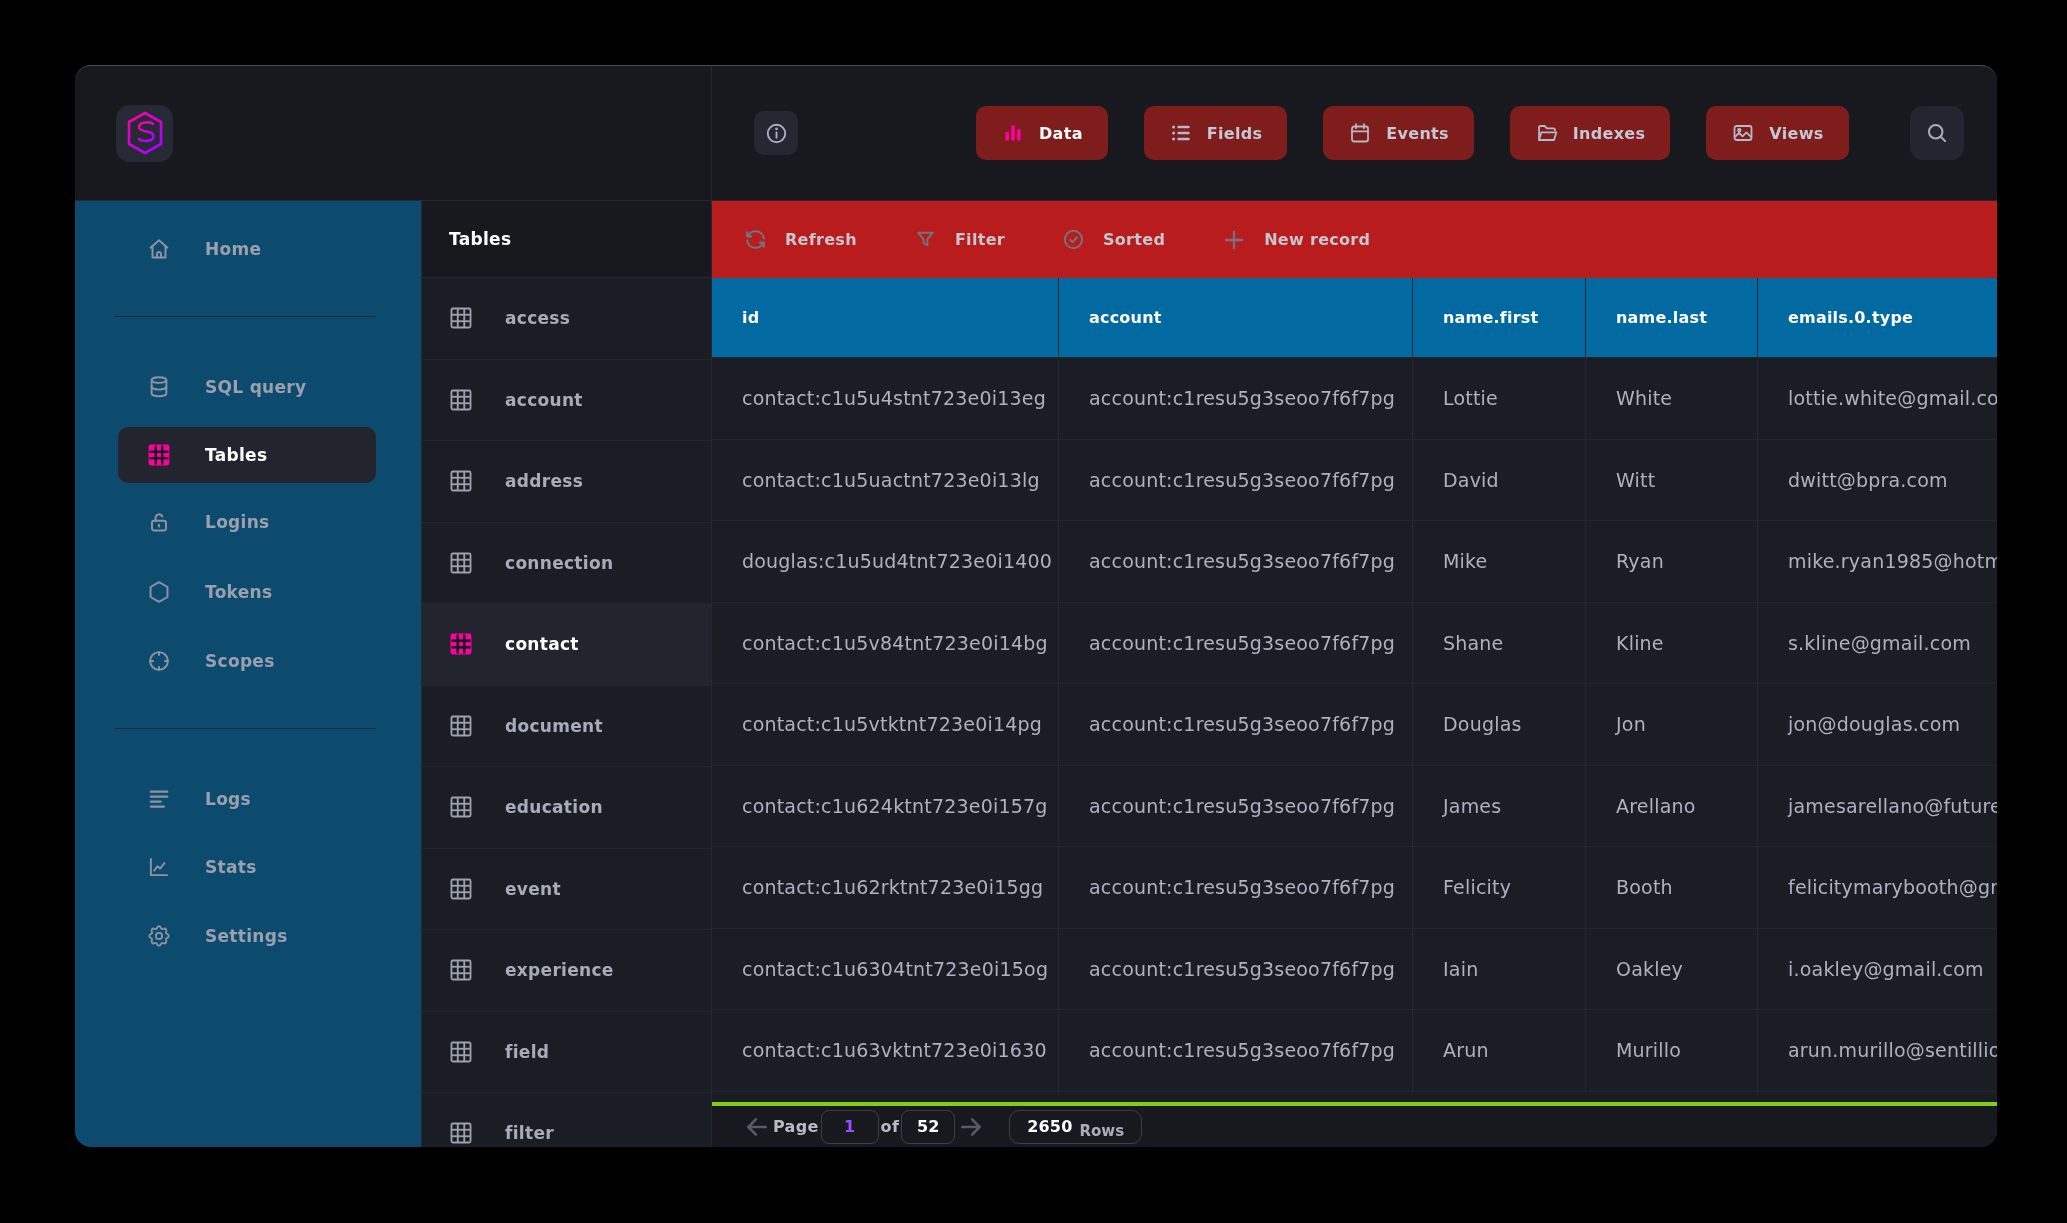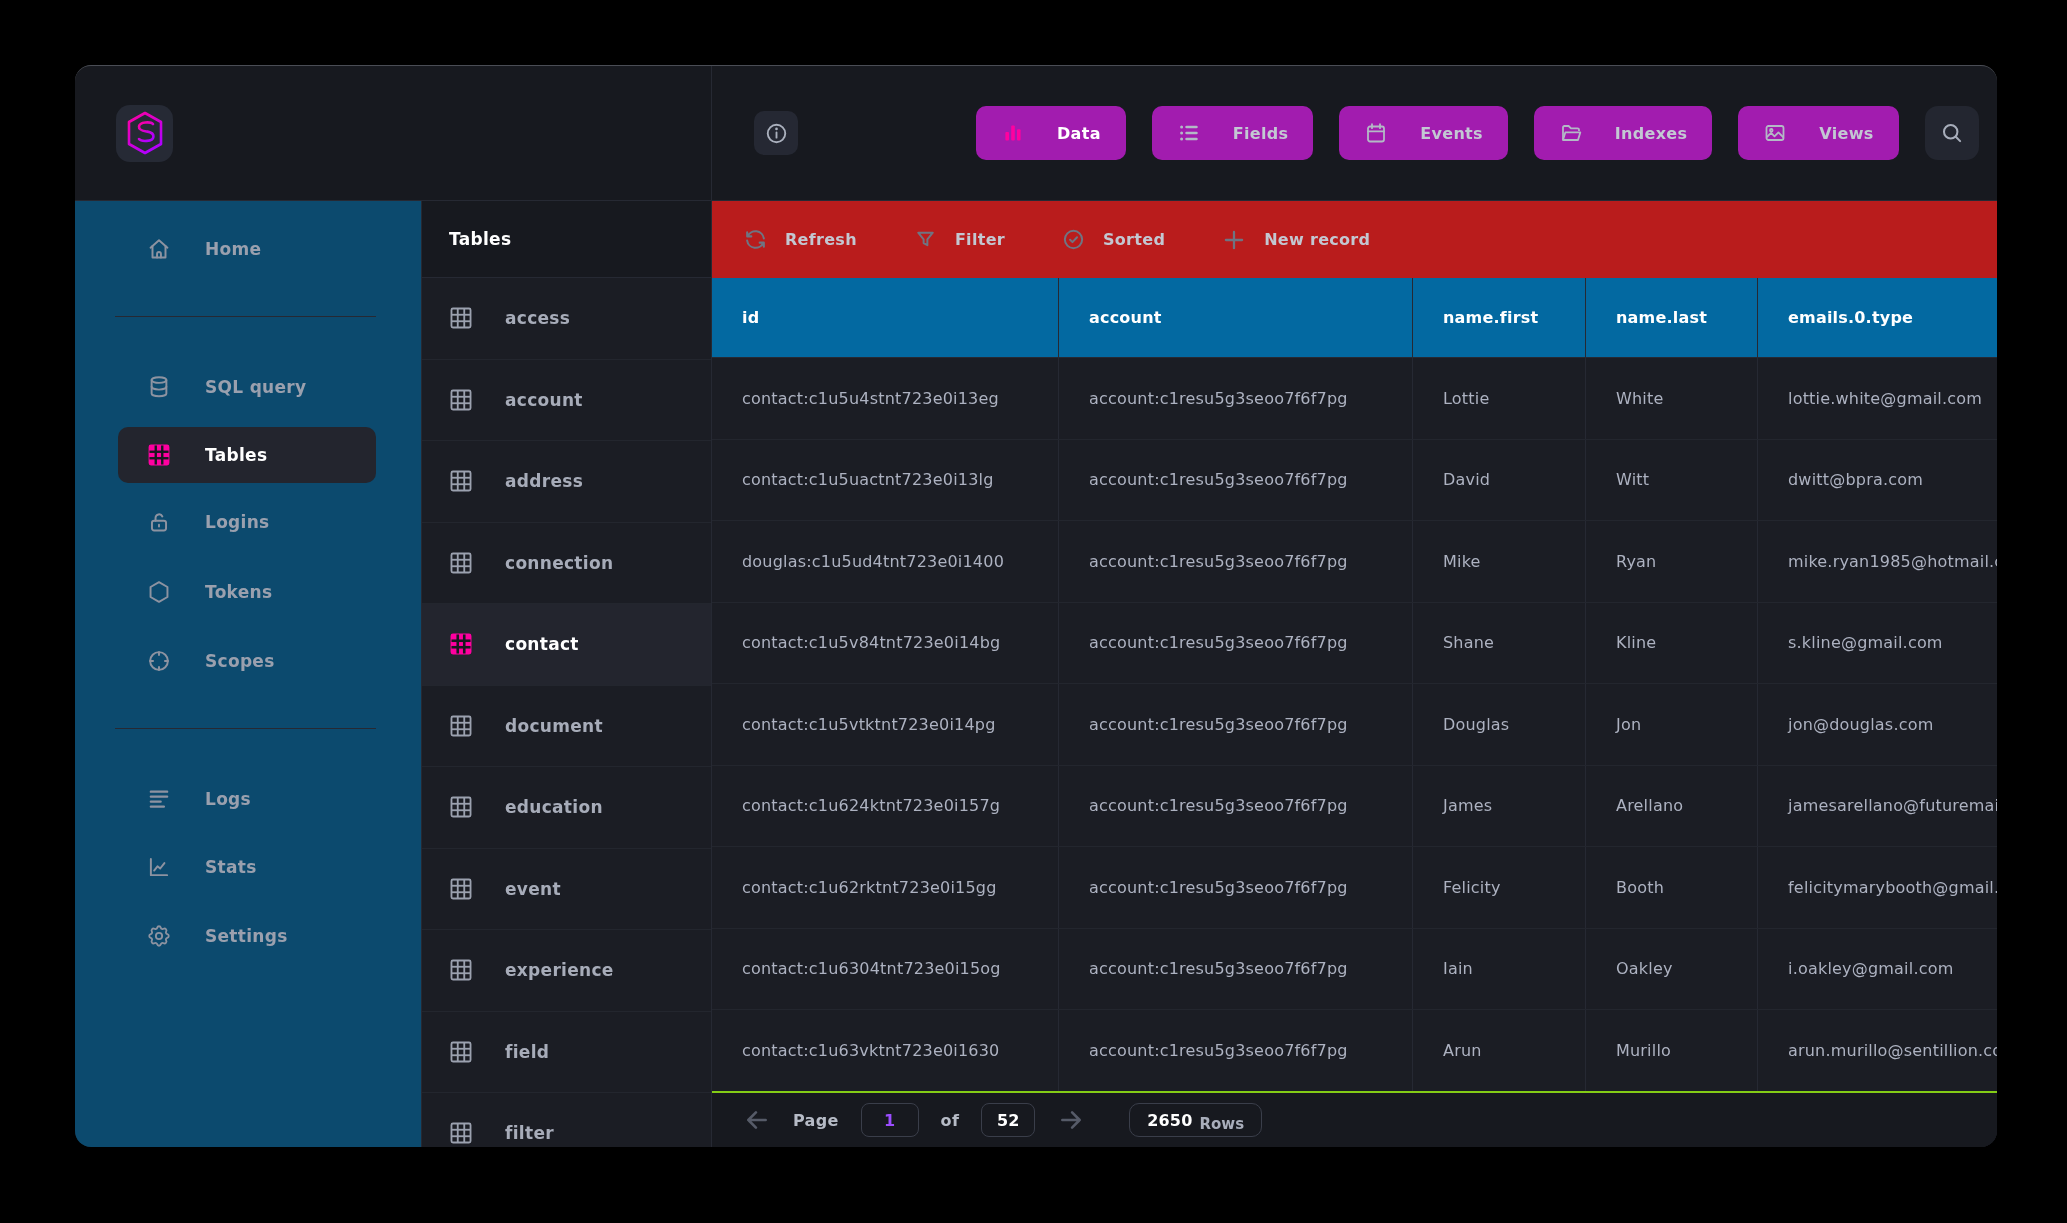--- a/index.html
+++ b/index.html
@@ -14,22 +14,22 @@
 
   
   .win-header{ height:135px; flex:none; display:flex; border-bottom:1px solid #262933; }
   .header-left{ width:637px; flex:none; border-right:1px solid #262933; display:flex; align-items:center; }
   .logo-btn{ width:57px; height:57px; margin-left:41px; background:#262a35; border-radius:14px;
     display:flex; align-items:center; justify-content:center; cursor:pointer; }
   .header-right{ flex:1; display:flex; align-items:center; }
   .icon-btn{ width:44px; height:44px; margin-left:42px; flex:none; background:#252833; border-radius:10px;
     display:flex; align-items:center; justify-content:center; color:#aab0bd; cursor:pointer; }
   .nav-spacer{ width:178px; flex:none; }
-  .nav-btn{ height:54px; margin-right:26px; padding:0 25px; background:#a21caf; border-radius:10px;
-    display:flex; align-items:center; gap:32px; color:#c3c8d3; font-size:16px; font-weight:700;
+  .nav-btn{ height:54px; margin-right:36px; padding:0 25px; background:#7f1d1d; border-radius:10px;
+    display:flex; align-items:center; gap:14px; color:#c3c8d3; font-size:16px; font-weight:700;
     letter-spacing:.3px; cursor:pointer; white-space:nowrap; }
   .nav-btn .nv-ic{ color:#b3b9c6; display:flex; }
   .nav-btn.active{ color:#ffffff; }
   .nav-btn.active .nv-ic{ color:#ff00a0; }
   .search-btn{ margin-left:auto; margin-right:33px; width:54px; height:54px; background:#232630; border-radius:13px;
     display:flex; align-items:center; justify-content:center; color:#a7adba; cursor:pointer; }
 
   
   .win-body{ flex:1; display:flex; min-height:0; }
 
@@ -64,27 +64,27 @@
   .tool-item{ display:flex; align-items:center; gap:17px; color:#c3c7d1; font-size:16px; font-weight:700;
     letter-spacing:.3px; cursor:pointer; }
   .tool-item .t-ic{ display:flex; color:#6f7482; }
 
   .data-grid{ flex:1; min-height:0; display:flex; flex-direction:column; }
   .d-row{ display:grid; grid-template-columns:347px 354px 173px 172px 1fr; flex:none; }
   .d-row > div{ display:flex; align-items:center; padding-left:30px; border-right:1px solid #262933;
     overflow:hidden; white-space:nowrap; }
   .d-row > div:last-child{ border-right:none; }
   .d-head{ height:80px; background:#0369a1; color:#ffffff; font-size:16px; font-weight:700; letter-spacing:.2px; }
-  .d-data{ height:81.5px; border-bottom:1px solid #23262e; color:#adb2c1; font-size:16px; font-weight:500;
+  .d-data{ height:81.5px; border-bottom:1px solid #23262e; color:#adb2c1; font-size:19px; font-weight:500;
     letter-spacing:.2px; cursor:default; }
   .d-head{ border-bottom:1px solid #262933; }
 
   
-  .pagination{ height:56px; flex:none; background:#17191f; border-top:2px solid #84cc16;
-    display:flex; align-items:center; padding-left:31px; gap:22px; }
+  .pagination{ height:45px; flex:none; background:#17191f; border-top:4px solid #84cc16;
+    display:flex; align-items:center; padding-left:31px; gap:2px; }
   .pg-arrow{ display:flex; color:#565b68; cursor:pointer; }
   .pg-label{ color:#b6bbc6; font-size:16px; font-weight:700; letter-spacing:.3px; }
   .pg-input{ width:58px; height:34px; background:transparent; border:1px solid #3a3e4a; border-radius:8px;
     color:#9b4dff; font-size:16px; font-weight:700; text-align:center; outline:none;
     font-family:"DejaVu Sans","Liberation Sans",sans-serif; }
   .pg-input.total{ color:#ffffff; width:54px; }
   .rows-badge{ margin-left:22px; height:34px; padding:0 17px; border:1px solid #3a3e4a; border-radius:10px;
     display:flex; align-items:center; gap:7px; }
   .rows-count{ color:#ffffff; font-size:16px; font-weight:700; letter-spacing:.2px; }
   .rows-word{ color:#a9aebb; font-size:15px; font-weight:600;margin-top:8px; }

